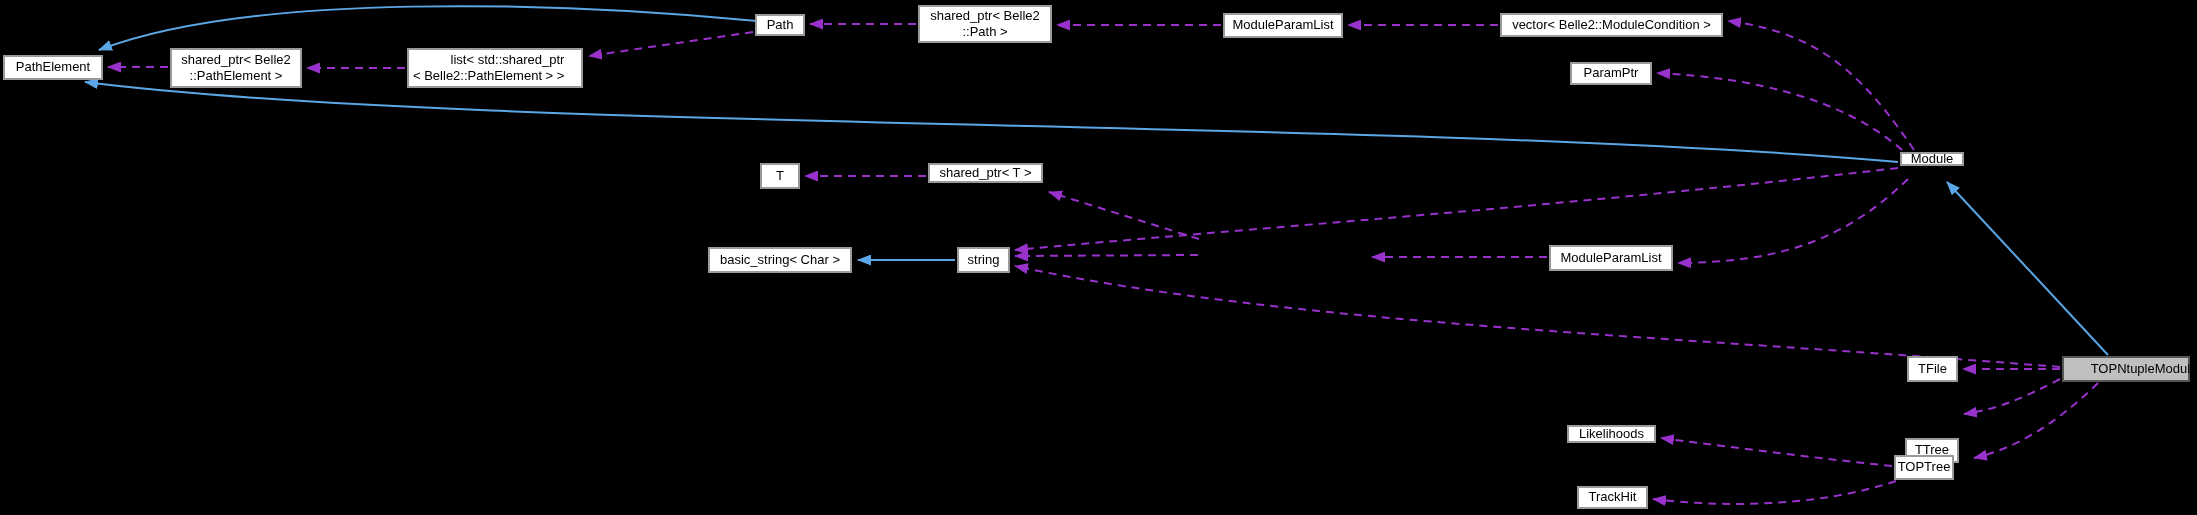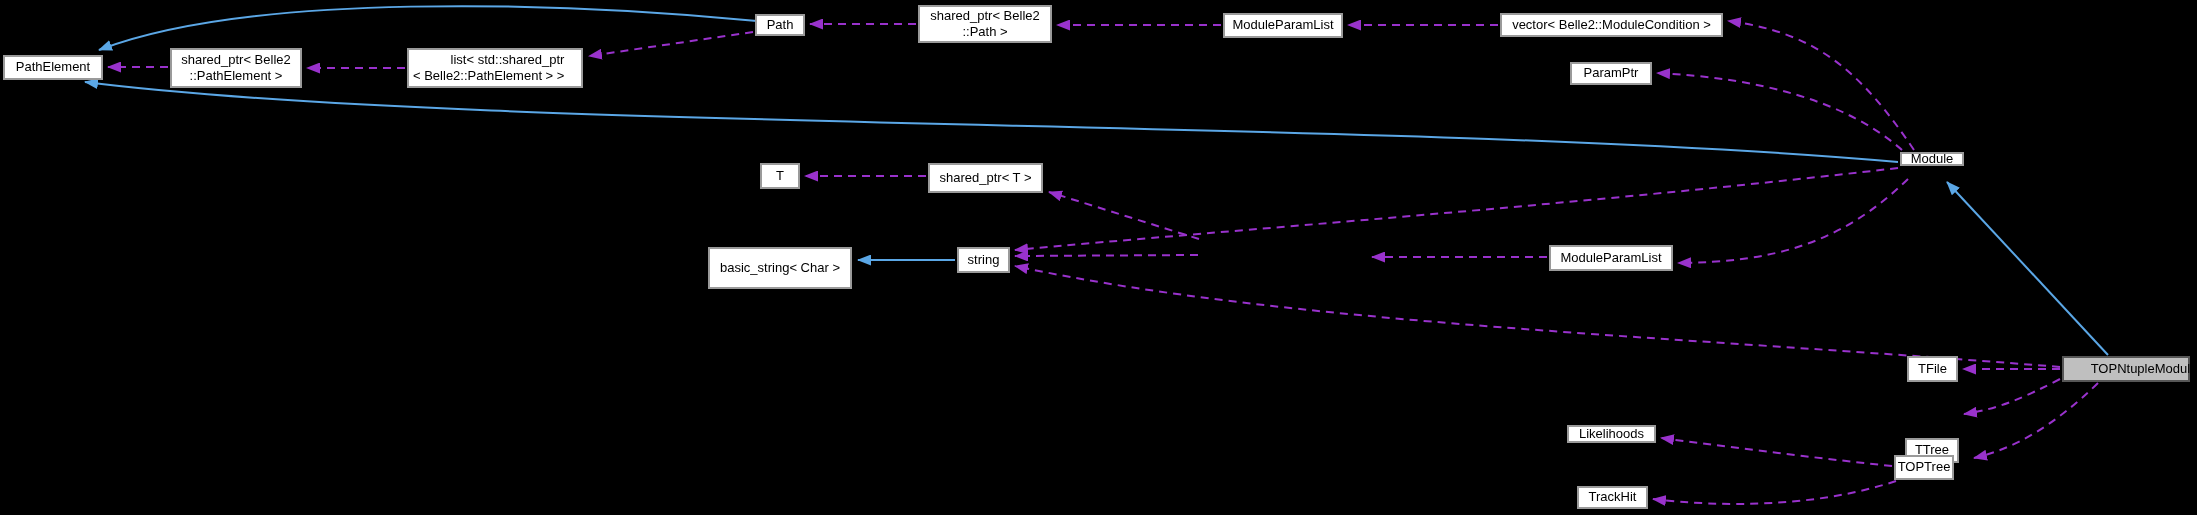--- a/index.html
+++ b/index.html
@@ -115,23 +115,23 @@
   <div class="node" style="left:1223px;top:13px;width:120px;height:25px;">ModuleParamList</div>
 
   <div class="node" style="left:1500px;top:13px;width:223px;height:24px;">vector&lt; Belle2::ModuleCondition &gt;</div>
 
   <div class="node" style="left:1570px;top:62px;width:82px;height:23px;">ParamPtr</div>
 
   <div class="node" style="left:1900px;top:152px;width:64px;height:14px;">Module</div>
 
   <div class="node" style="left:760px;top:163px;width:40px;height:26px;">T</div>
 
-  <div class="node" style="left:928px;top:163px;width:115px;height:30px;">shared_ptr&lt; T &gt;</div>
+  <div class="node" style="left:928px;top:163px;width:115px;height:20px;">shared_ptr&lt; T &gt;</div>
 
-  <div class="node" style="left:708px;top:247px;width:144px;height:42px;">basic_string&lt; Char &gt;</div>
+  <div class="node" style="left:708px;top:247px;width:144px;height:26px;">basic_string&lt; Char &gt;</div>
 
   <div class="node" style="left:957px;top:247px;width:53px;height:26px;">string</div>
 
 
   <div class="node" style="left:1549px;top:245px;width:124px;height:26px;">ModuleParamList</div>
 
   <div class="node" style="left:1907px;top:356px;width:51px;height:26px;">TFile</div>
 
   <div class="node main" style="left:2062px;top:356px;width:128px;height:26px;">TOPNtupleModule</div>
 

